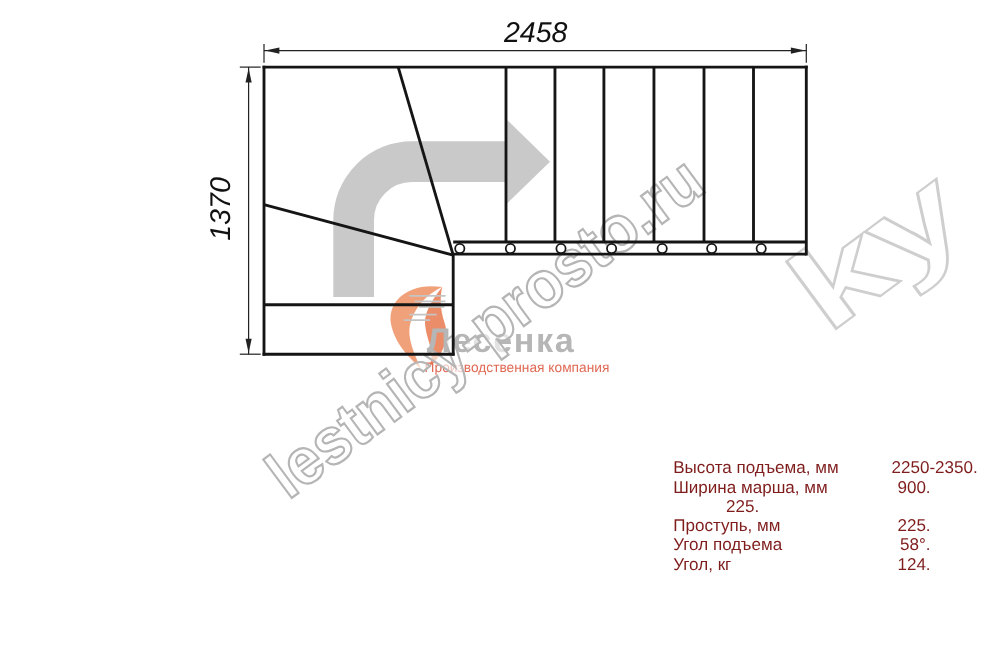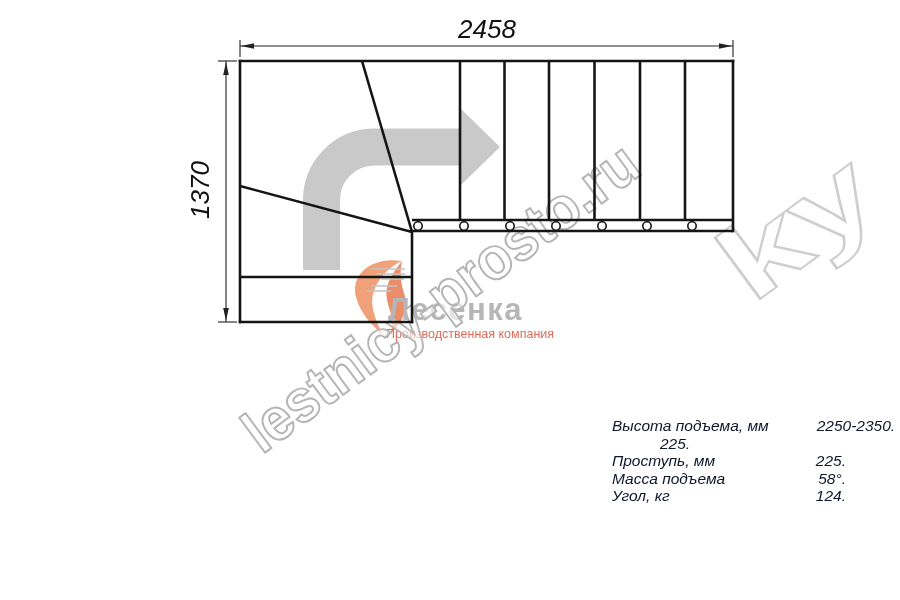--- a/index.html
+++ b/index.html
@@ -1,20 +1,20 @@
 <!DOCTYPE html>
 <html><head>
 <meta charset="utf-8">
 <style>
   html,body{margin:0;padding:0;background:#fff;}
   .canvas{position:relative;width:900px;height:600px;background:#ffffff;overflow:hidden;
           font-family:"Liberation Sans",sans-serif;}
   .canvas svg{position:absolute;left:0;top:0;}
-  .specs{position:absolute;left:612px;top:417px;width:234px;font-style:italic;
-         font-size:15.5px;line-height:17.5px;color:#0f172a;}
+  .specs{position:absolute;left:612px;top:417px;width:234px;
+         font-size:15.5px;line-height:17.5px;color:#7f1d1d;}
   .specs .row{display:flex;justify-content:space-between;white-space:nowrap;}
   .specs .val{text-align:right;margin-left:48px;}
 </style>
 </head>
 <body>
 
 <div class="canvas">
 
   <svg width="900" height="600" viewBox="0 0 900 600">
 
@@ -91,28 +91,32 @@
     <text x="487" y="38" text-anchor="middle" font-size="26" font-style="italic" fill="#111111">2458</text>
     <text transform="translate(209,190) rotate(-90)" text-anchor="middle" font-size="26" font-style="italic" fill="#111111">1370</text>
   </svg>
 
   <div class="specs">
     <div class="row">
       <span class="lbl">Высота подъема, мм</span>
       <span class="val">2250-2350.</span>
     </div>
     <div class="row">
+      <span class="lbl">Ширина марша, мм</span>
+      <span class="val">900.</span>
+    </div>
+    <div class="row">
       <span class="val">225.</span>
     </div>
     <div class="row">
       <span class="lbl">Проступь, мм</span>
       <span class="val">225.</span>
     </div>
     <div class="row">
-      <span class="lbl">Масса подъема</span>
+      <span class="lbl">Угол подъема</span>
       <span class="val">58°.</span>
     </div>
     <div class="row">
       <span class="lbl">Угол, кг</span>
       <span class="val">124.</span>
     </div>
   </div>
 
 </div>
 

